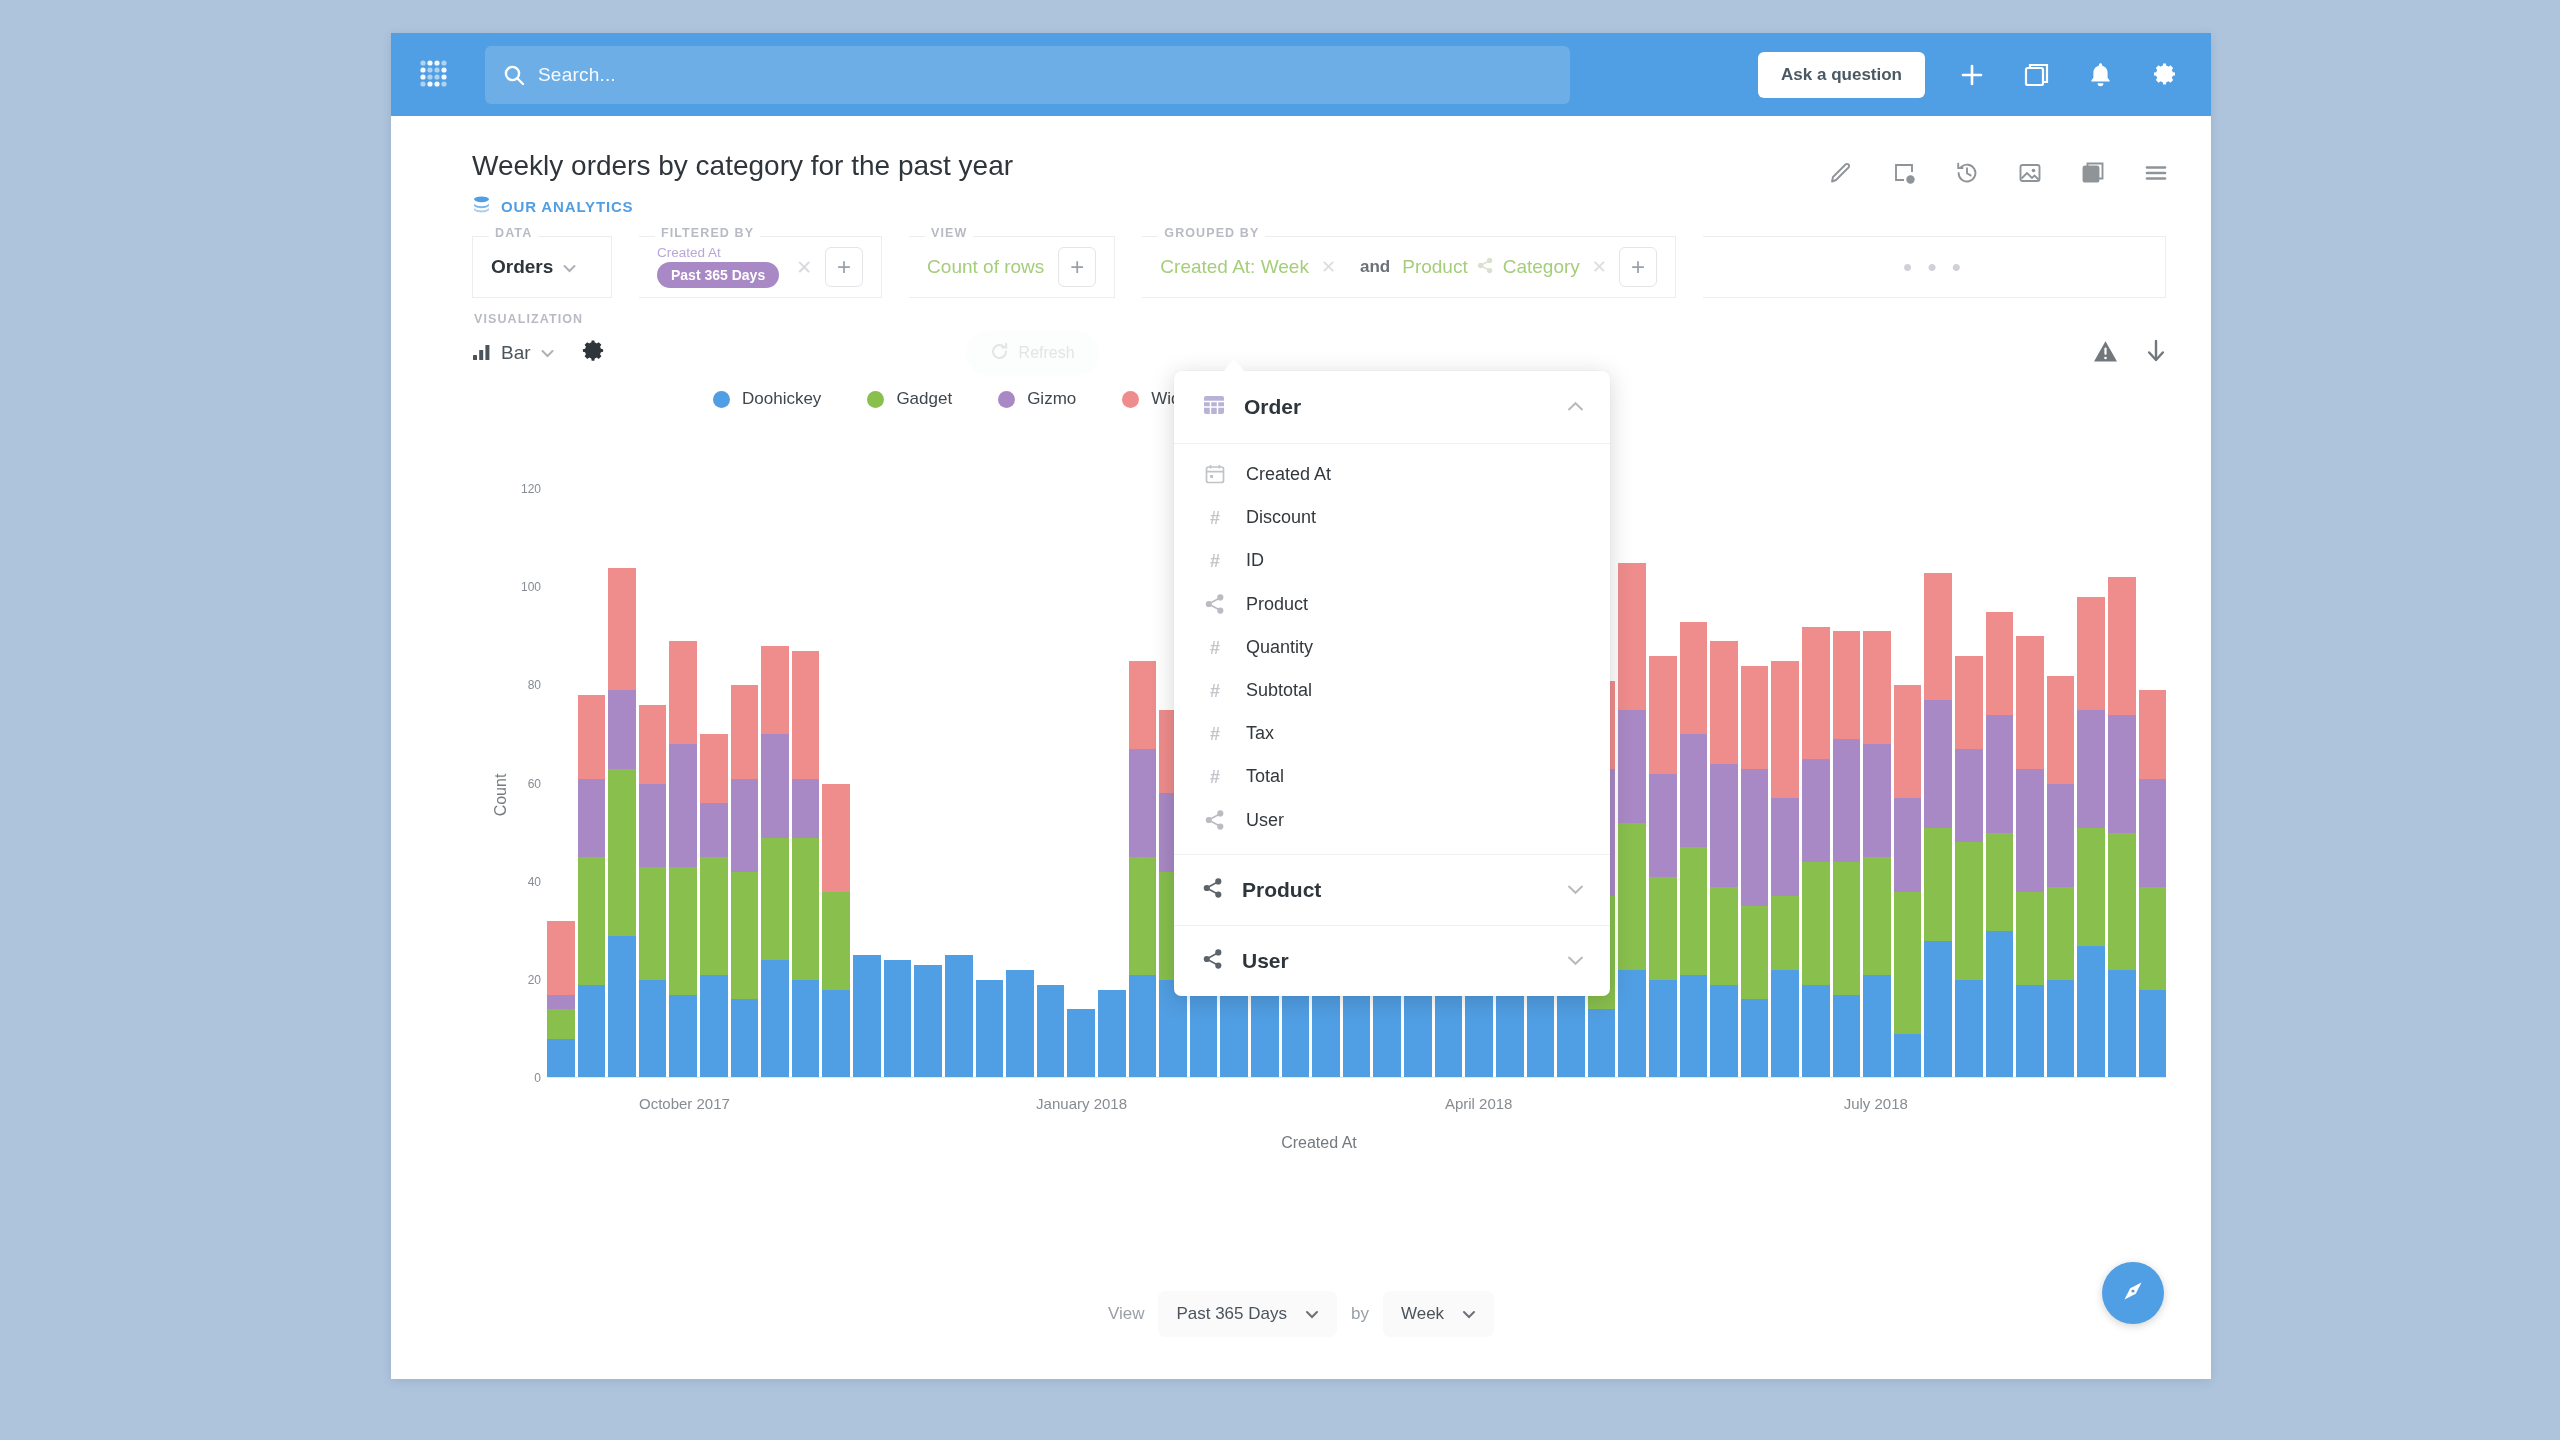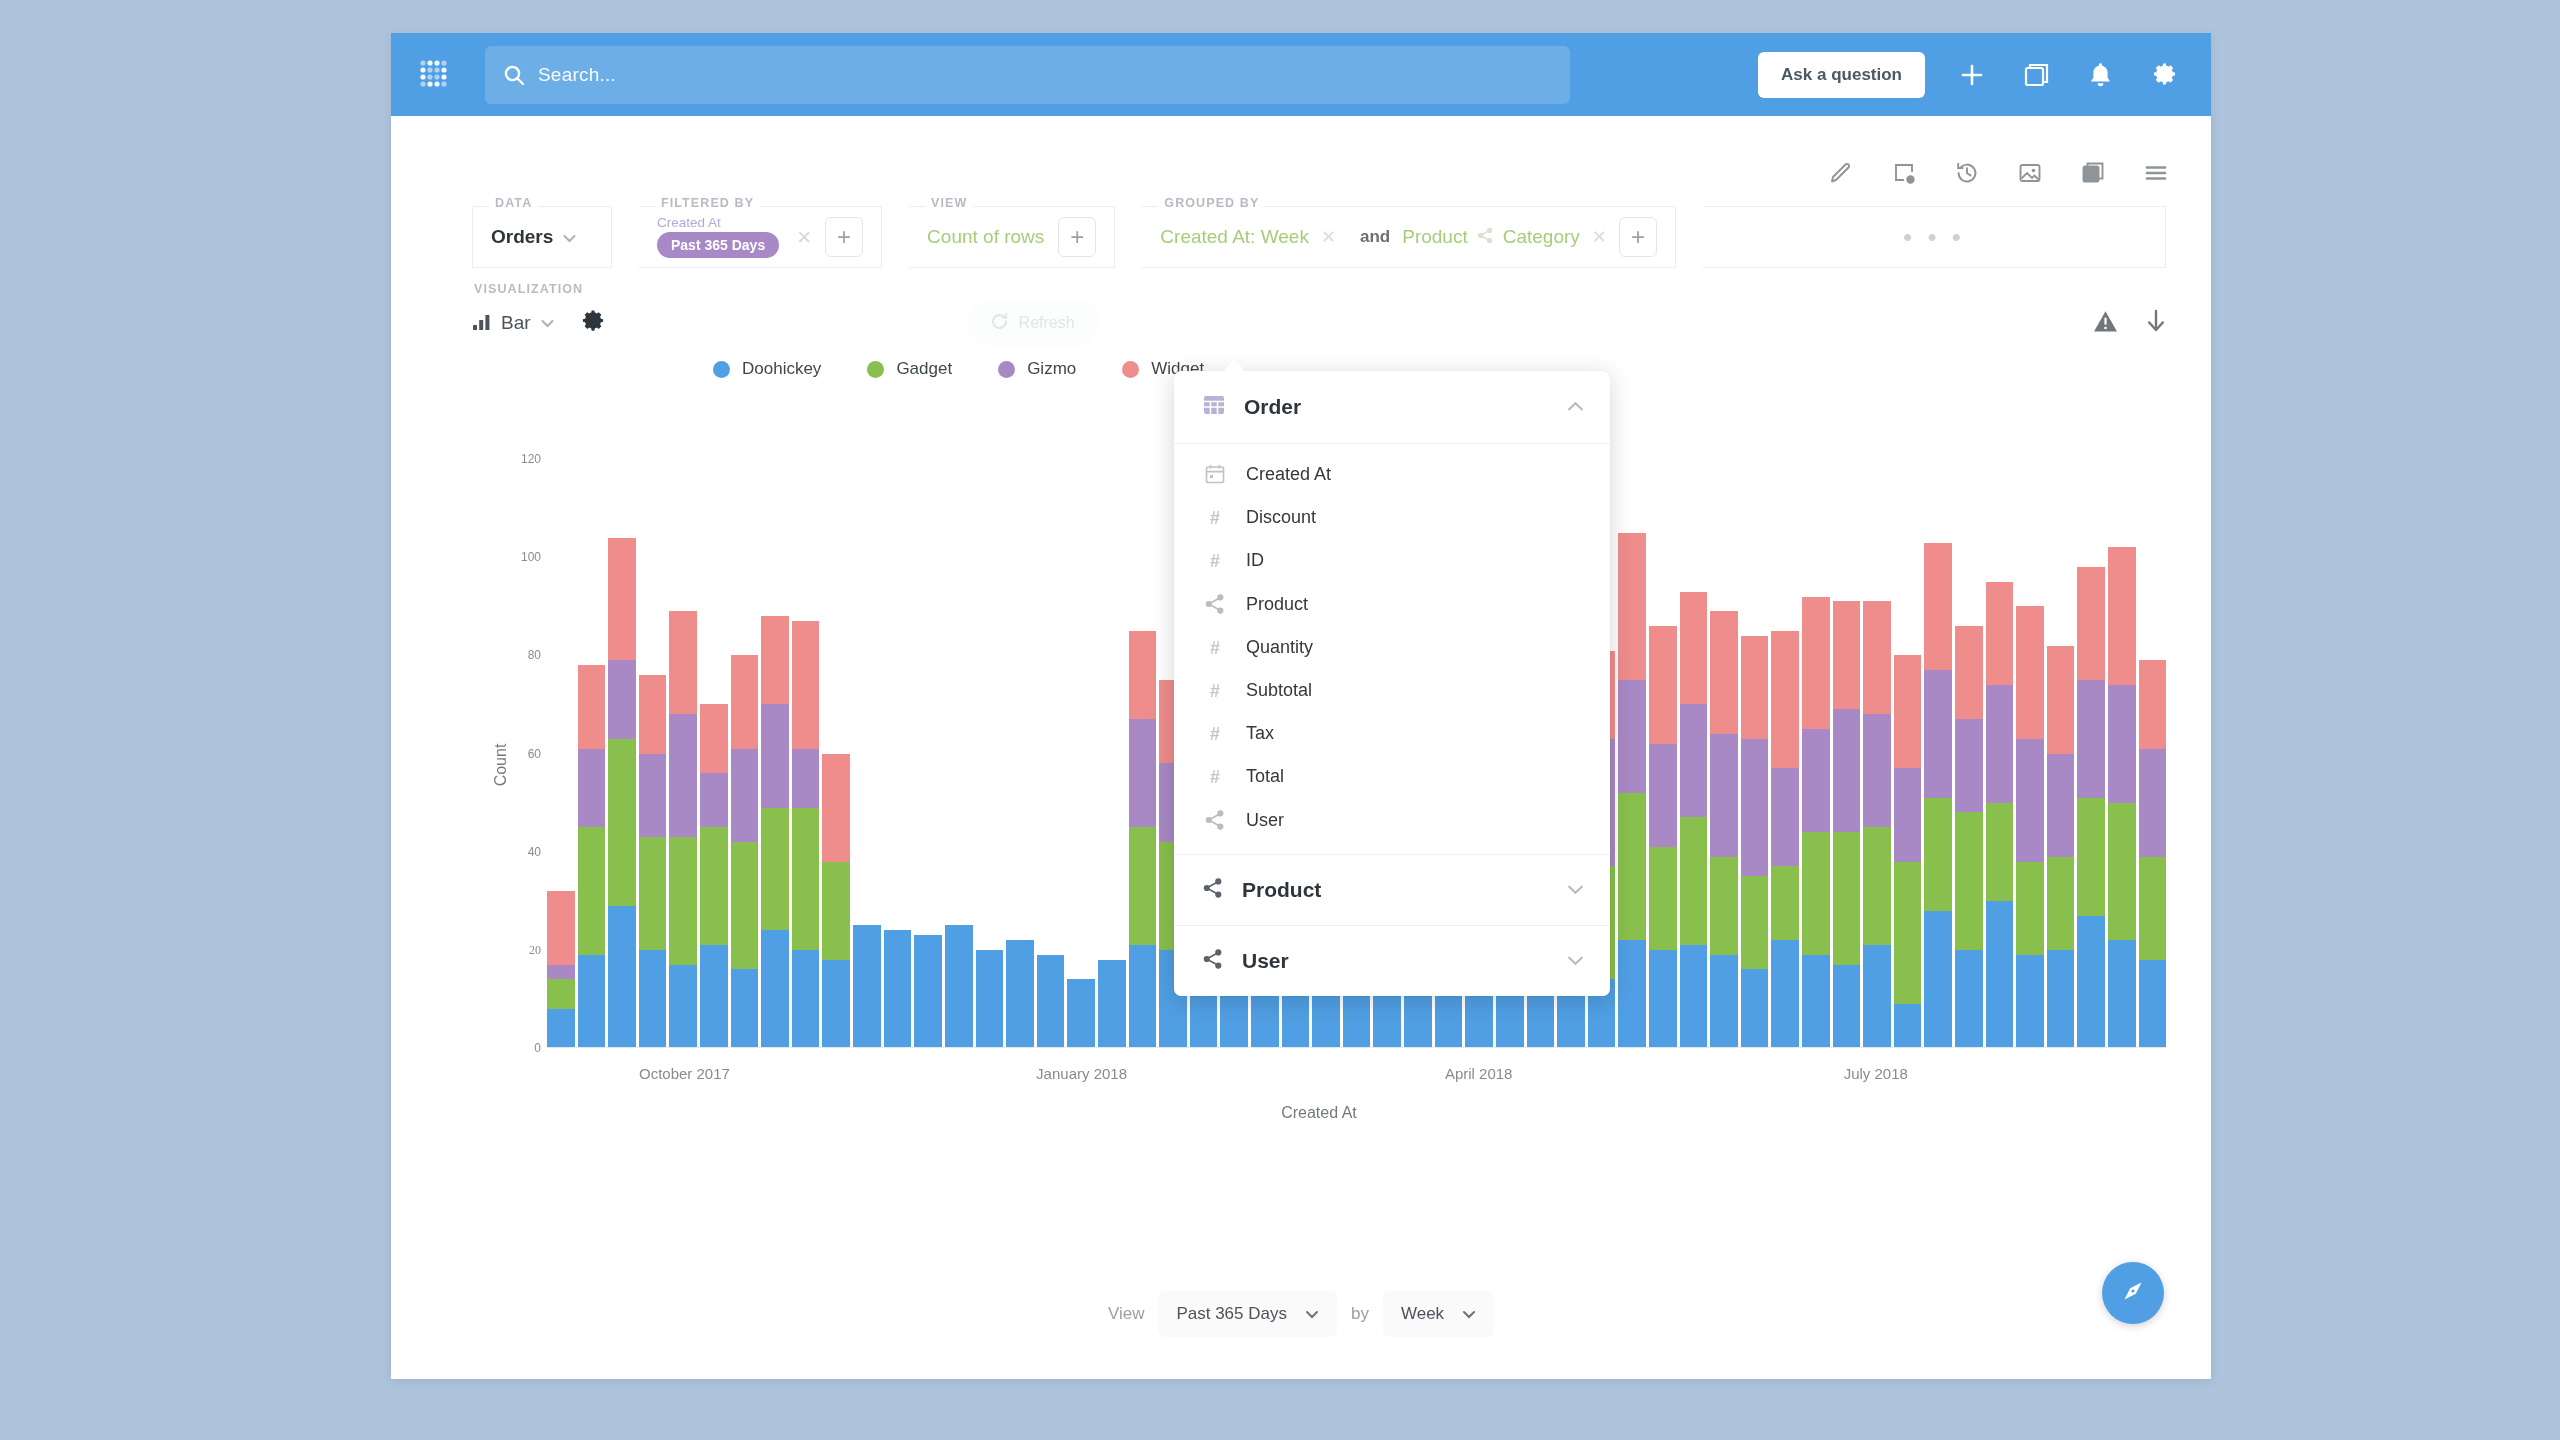--- a/index.html
+++ b/index.html
@@ -529,20 +529,33 @@
         <span class="nav-icon">
           <svg width="27" height="27" viewBox="0 0 27 27" fill="#ffffff">
             <path d="M13.5 9.4a4.1 4.1 0 1 0 0 8.2 4.1 4.1 0 0 0 0-8.2zm0 6.2a2.1 2.1 0 1 1 0-4.2 2.1 2.1 0 0 1 0 4.2z"></path>
             <path d="M24 11.6l-2.3-.4a8.6 8.6 0 0 0-.9-2.2l1.4-1.9-2.8-2.8-1.9 1.4a8.6 8.6 0 0 0-2.2-.9L14.9 2.5h-2.8l-.4 2.3a8.6 8.6 0 0 0-2.2.9L7.6 4.3 4.8 7.1l1.4 1.9a8.6 8.6 0 0 0-.9 2.2l-2.3.4v2.8l2.3.4c.2.8.5 1.5.9 2.2l-1.4 1.9 2.8 2.8 1.9-1.4c.7.4 1.4.7 2.2.9l.4 2.3h2.8l.4-2.3c.8-.2 1.5-.5 2.2-.9l1.9 1.4 2.8-2.8-1.4-1.9c.4-.7.7-1.4.9-2.2l2.3-.4z"></path>
           </svg>
         </span>
       </div>
     </div>
 
     <div id="qheader">
+      <div>
+        <div id="qtitle">Weekly orders by category for the past year</div>
+        <div id="qcollection">
+          <span class="stack-ico">
+            <svg width="19" height="19" viewBox="0 0 19 19" fill="#509EE3">
+              <ellipse cx="9.5" cy="4.3" rx="7.5" ry="2.9"></ellipse>
+              <path d="M2 8.3c0 1.6 3.4 2.9 7.5 2.9S17 9.9 17 8.3v2c0 1.6-3.4 2.9-7.5 2.9S2 11.9 2 10.3z" opacity="0.75"></path>
+              <path d="M2 12.6c0 1.6 3.4 2.9 7.5 2.9s7.5-1.3 7.5-2.9v1.9c0 1.6-3.4 2.9-7.5 2.9S2 16.1 2 14.5z" opacity="0.5"></path>
+            </svg>
+          </span>
+          <span id="qcollection-label">OUR ANALYTICS</span>
+        </div>
+      </div>
 
       <div id="qheader-actions">
         <span class="hdr-icon">
           <svg width="26" height="26" viewBox="0 0 26 26" fill="none" stroke="#4c545b" stroke-width="1.9" stroke-linejoin="round">
             <path d="M4 21.5l1-4.5L17.5 4.5a2.1 2.1 0 0 1 3 3L8 20l-4 1.5z"></path>
           </svg>
         </span>
         <span class="hdr-icon">
           <svg width="26" height="26" viewBox="0 0 26 26" fill="none" stroke="#4c545b" stroke-width="1.9">
             <path d="M21 12V5H5v15h8"></path>
@@ -704,21 +717,21 @@
           <span class="legend-dot" style="background:#EF8C8C"></span>
           <span class="legend-label">Widget</span>
         </div>
       </div>
 
     <div id="chart-wrap">
       <div id="ylabel">Count</div>
       <div id="plot">
         <div id="yticks">
             <div class="ytick" style="top: 100%;">0</div>
-            <div class="ytick" style="top: 84.6154%; font-family: Liberation Serif, serif;">20</div>
+            <div class="ytick" style="top: 84.6154%;">20</div>
             <div class="ytick" style="top: 69.2308%;">40</div>
             <div class="ytick" style="top: 53.8462%;">60</div>
             <div class="ytick" style="top: 38.4615%;">80</div>
             <div class="ytick" style="top: 23.0769%;">100</div>
             <div class="ytick" style="top: 7.69231%;">120</div>
           </div>
         <div id="bars">
             <div class="bar">
               <div class="seg" style="background: rgb(239, 140, 140); height: 11.5385%;"></div>
               <div class="seg" style="background: rgb(169, 137, 197); height: 2.30769%;"></div>

